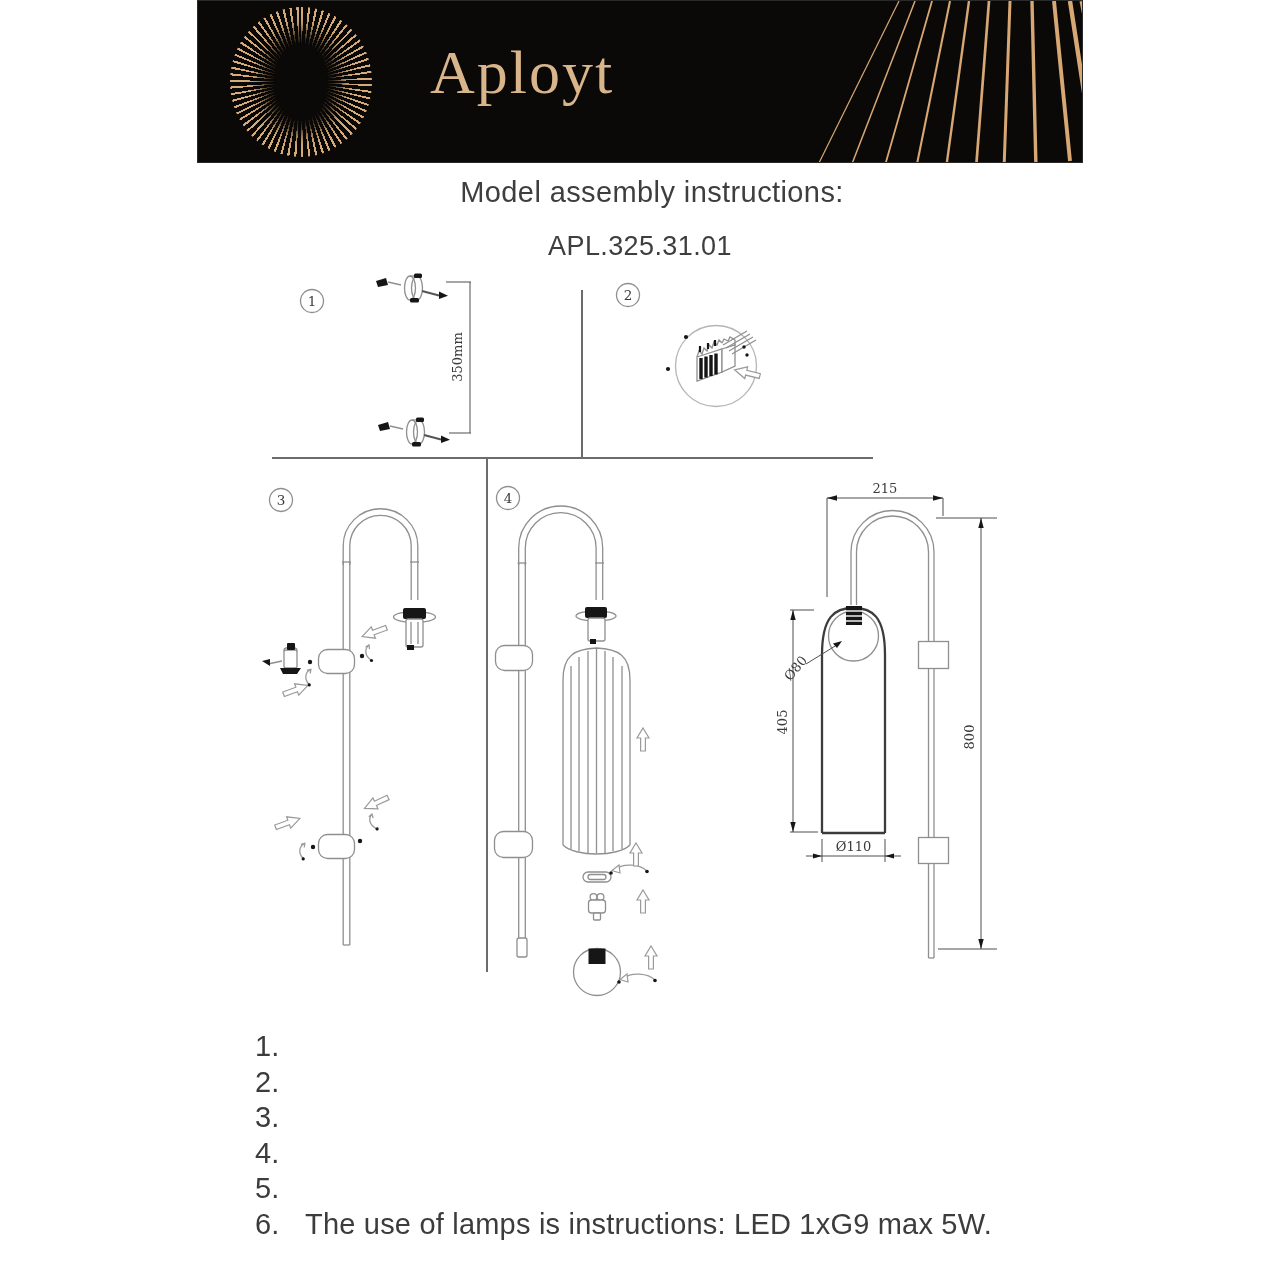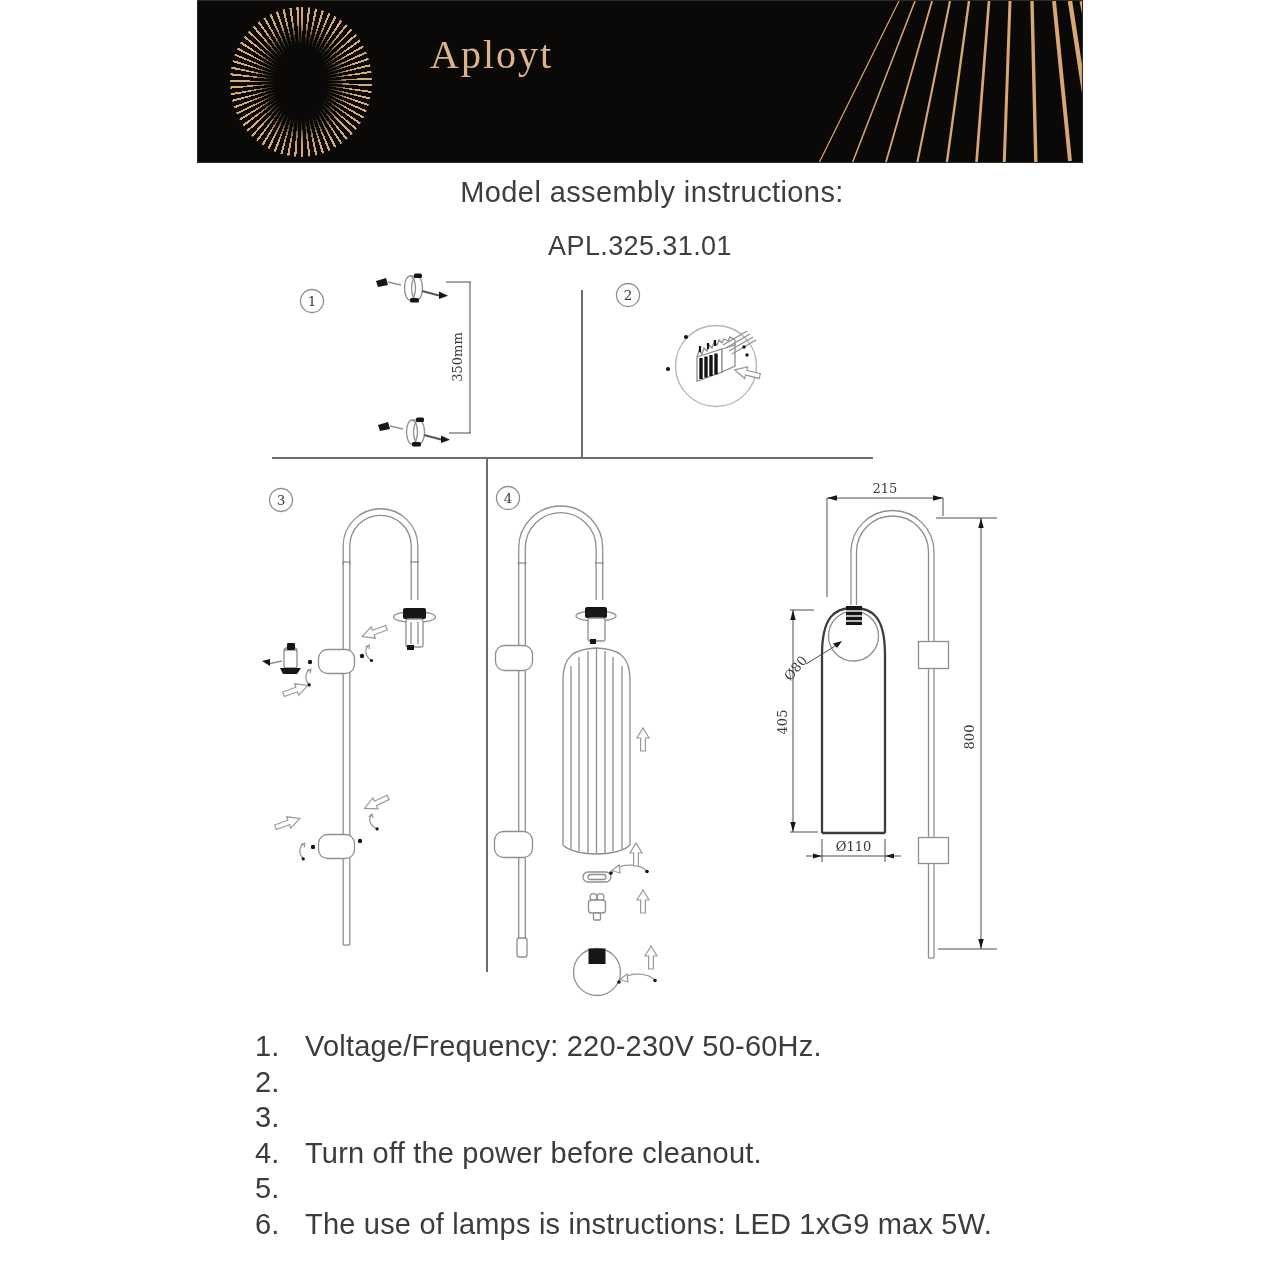--- a/index.html
+++ b/index.html
@@ -15,22 +15,22 @@
   .sunburst{
     position:absolute;left:32px;top:6px;width:142px;height:150px;border-radius:50%;
     background:repeating-conic-gradient(#d6ab77 0deg 1.7deg, rgba(0,0,0,0) 1.7deg 5.4deg);
     filter:blur(.3px);
   }
   .sunburst-core{
     position:absolute;left:76px;top:42px;width:54px;height:78px;border-radius:50%;
     background:#0b0907;box-shadow:0 0 16px 12px #0b0907;
   }
   .brand{
-    position:absolute;left:232px;top:34px;font-family:"Liberation Serif",serif;
-    font-size:40px;color:#d9b габ;color:#d9b58c;letter-spacing:2px;line-height:1;
+    position:absolute;left:232px;top:40px;font-family:"Liberation Serif",serif;
+    font-size:62px;color:#d9b габ;color:#d9b58c;letter-spacing:2px;line-height:1;
   }
   .rays{position:absolute;left:0;top:0;}
   
   .title-block{position:absolute;left:0;top:176px;width:1280px;text-align:center;}
   .title-line{font-size:29px;letter-spacing:.4px;color:#3e3e3e;margin-left:24px;}
   .model-line{font-size:27px;letter-spacing:.4px;color:#3e3e3e;margin-top:22px;}
   
   .diagram{position:absolute;left:0;top:0;width:1280px;height:1280px;}
   .ln{stroke:#8f8f8f;stroke-width:1.3;fill:none;}
   .lnw{stroke:#8f8f8f;stroke-width:1.3;fill:#ffffff;}
@@ -298,31 +298,29 @@
     <line class="dim" x1="806" y1="856" x2="901" y2="856"></line>
     <polygon class="blk" points="822,856 813,853.4 813,858.6"></polygon>
     <polygon class="blk" points="885,856 894,853.4 894,858.6"></polygon>
     <text class="dimtxt" x="853.5" y="851" text-anchor="middle">Ø110</text>
   </g>
 </svg>
 
 <div class="instructions">
   <div class="inst-row">
     <span class="inst-num">1.</span>
-    <span>Voltage/Frequency: 220-230V 50-60Hz.</span>
   </div>
   <div class="inst-row">
     <span class="inst-num">2.</span>
   </div>
   <div class="inst-row">
     <span class="inst-num">3.</span>
   </div>
   <div class="inst-row">
     <span class="inst-num">4.</span>
-    <span>Turn off the power before cleanout.</span>
   </div>
   <div class="inst-row">
     <span class="inst-num">5.</span>
   </div>
   <div class="inst-row">
     <span class="inst-num">6.</span>
     <span>The use of lamps is instructions: LED 1xG9 max 5W.</span>
   </div>
 </div>
 

